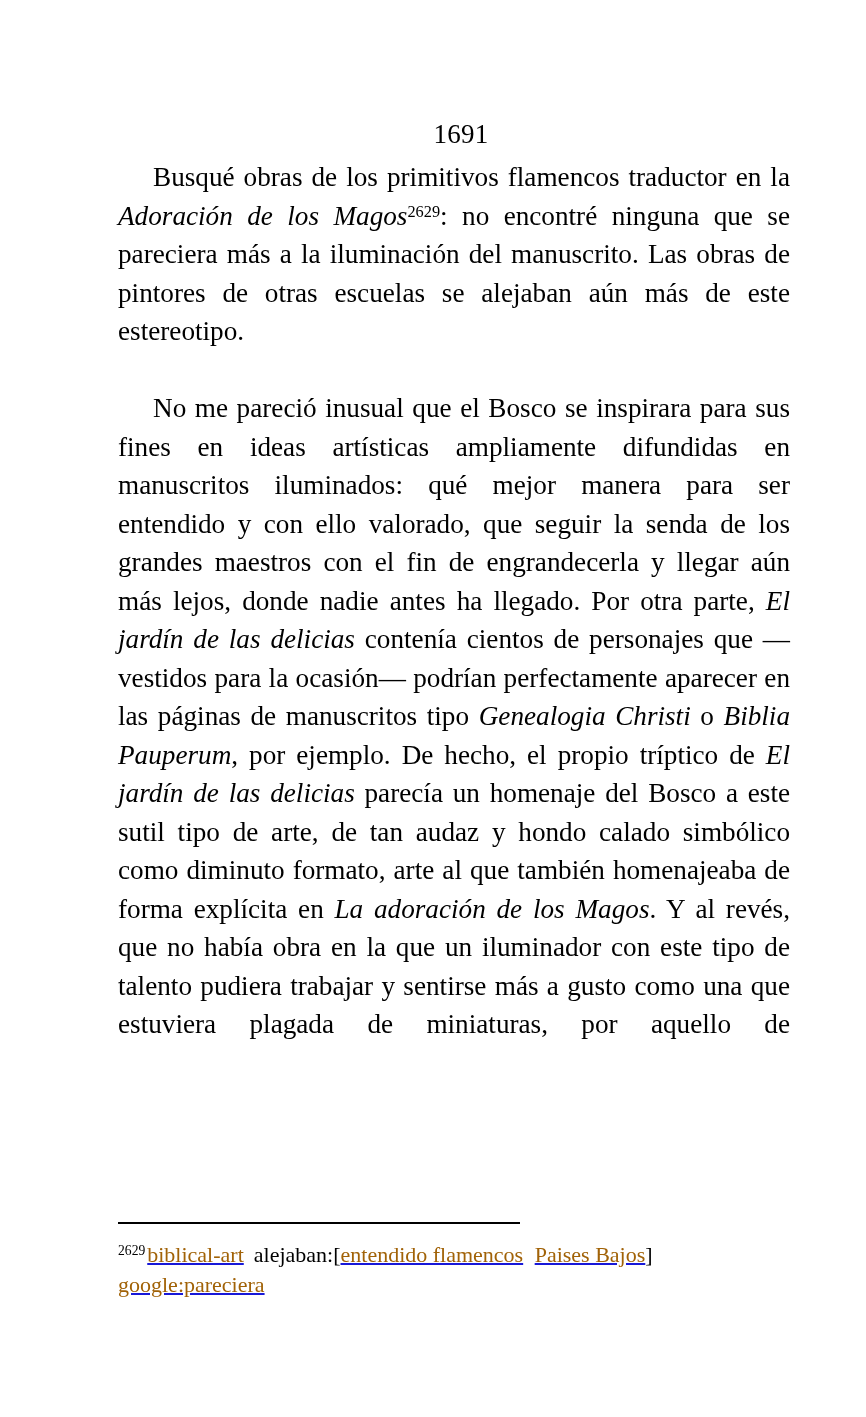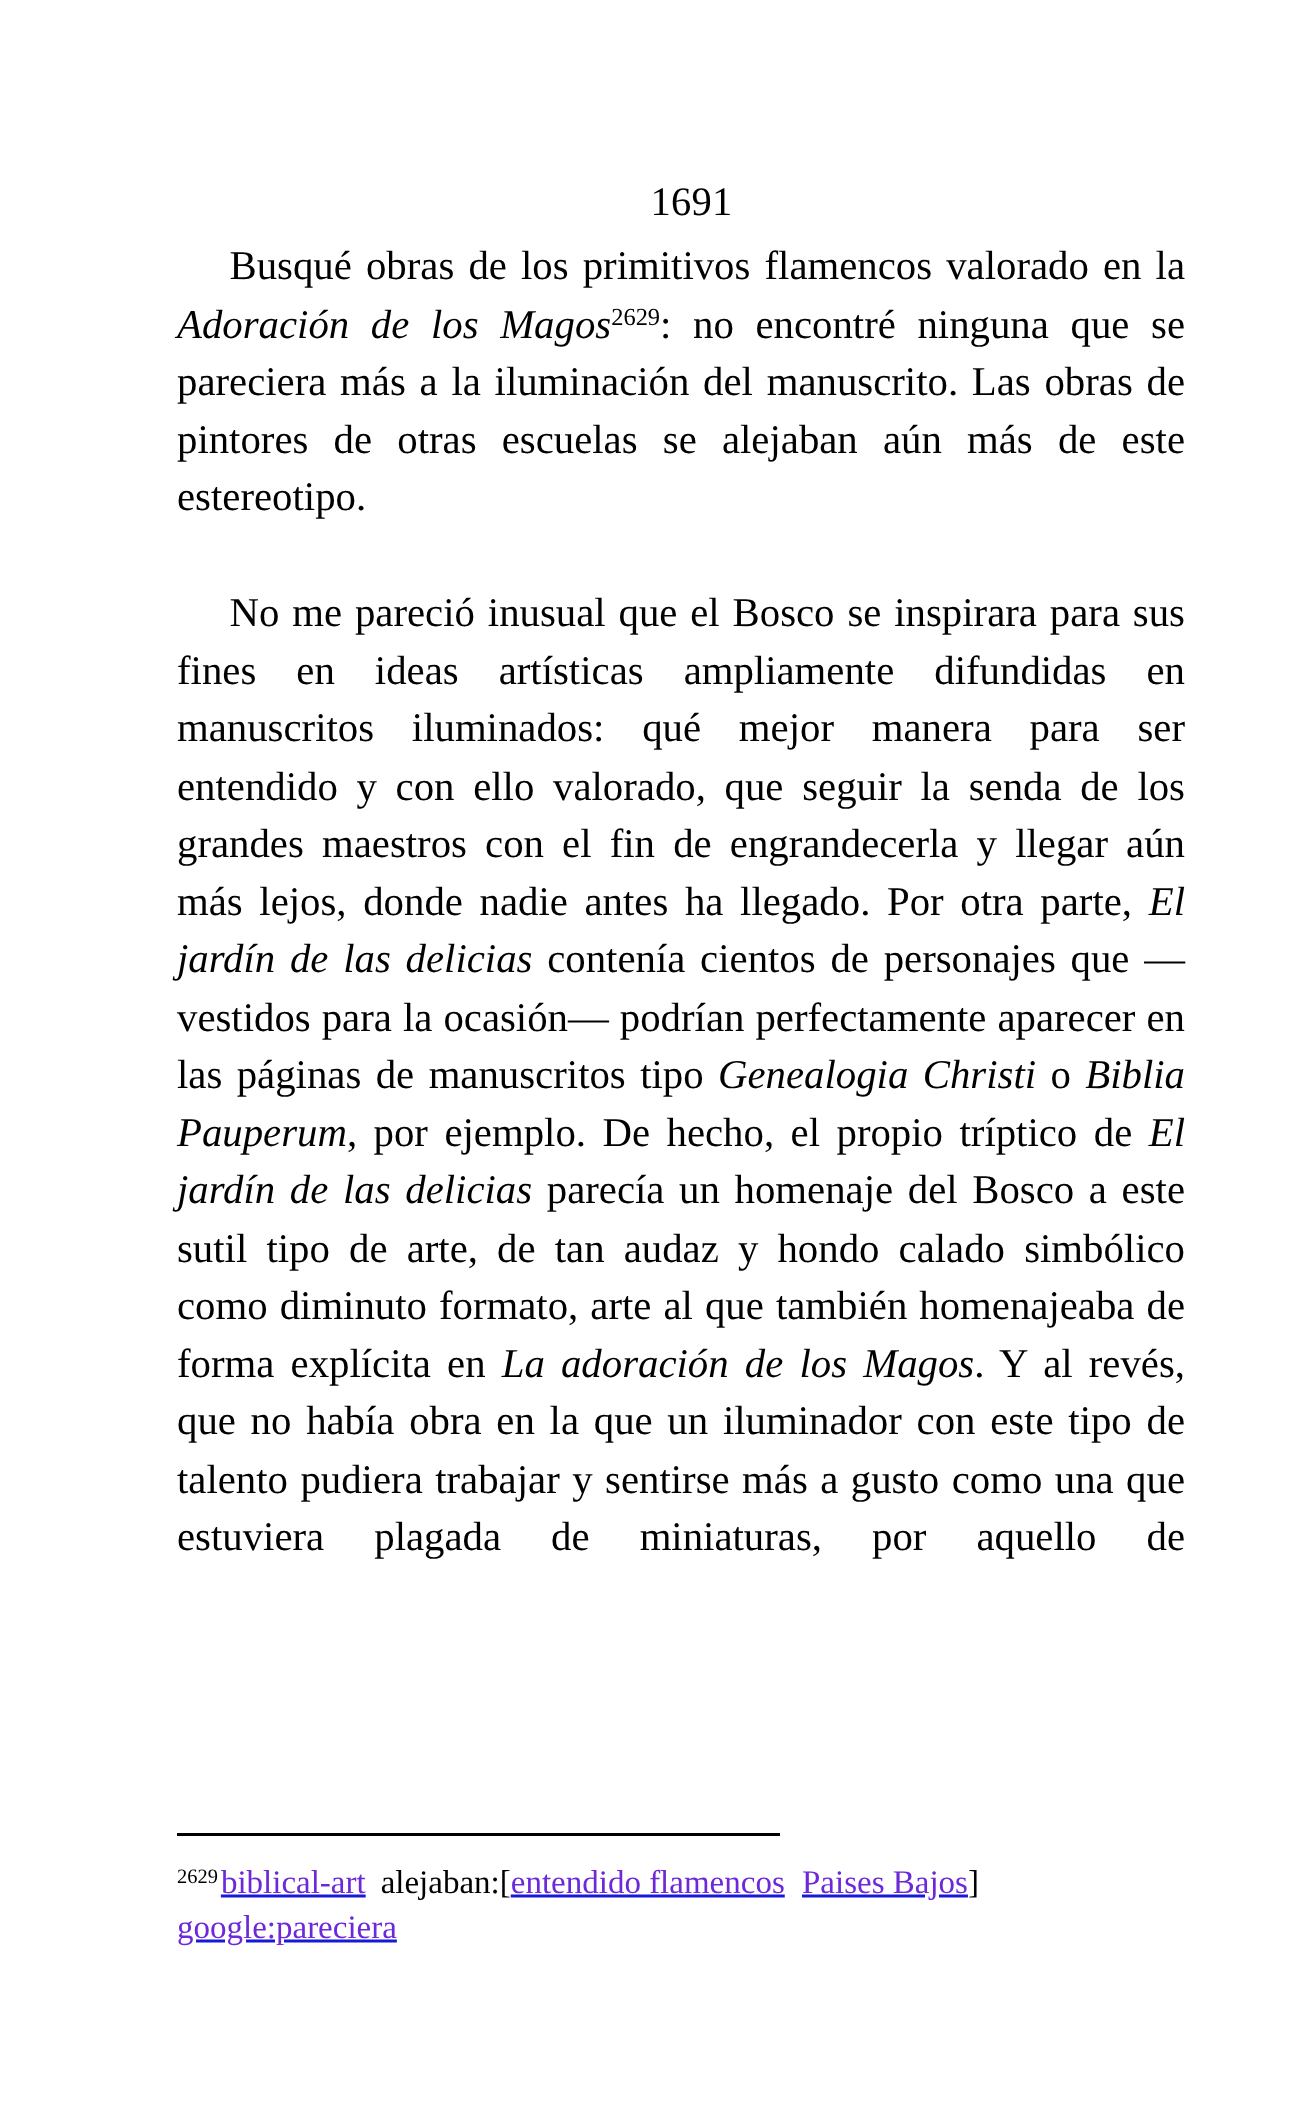--- a/index.html
+++ b/index.html
@@ -97,39 +97,39 @@
   }
 
   .fn-text sup.fnnum {
     font-size: 0.62em;
     vertical-align: 0.55em;
     line-height: 0;
     margin-right: 2px;
   }
 
   a.fnlink {
-    color: #6d28d9;
+    color: #a16207;
     text-decoration: underline;
     text-decoration-color: #1818d8;
     text-underline-offset: 1px;
   }
 
   .fn-gap { display: inline-block; width: 10px; }
   .fn-gap-sm { display: inline-block; width: 6px; }
 </style>
 </head>
 <body>
 
 <div class="page">
 
   <div class="folio">1691</div>
 
   <div class="body-block">
 
-    <p class="para"><span>Busqué obras de los primitivos flamencos valorado en la </span><i>Adoración de los Magos</i><sup class="fnref">2629</sup><span>: no encontré ninguna que se pareciera más a la iluminación del manuscrito. Las obras de pintores de otras escuelas se alejaban aún más de este estereotipo.</span></p>
+    <p class="para"><span>Busqué obras de los primitivos flamencos traductor en la </span><i>Adoración de los Magos</i><sup class="fnref">2629</sup><span>: no encontré ninguna que se pareciera más a la iluminación del manuscrito. Las obras de pintores de otras escuelas se alejaban aún más de este estereotipo.</span></p>
 
     <p class="para"><span>No me pareció inusual que el Bosco se inspirara para sus fines en ideas artísticas ampliamente difundidas en manuscritos iluminados: qué mejor manera para ser entendido y con ello valorado, que seguir la senda de los grandes maestros con el fin de engrandecerla y llegar aún más lejos, donde nadie antes ha llegado. Por otra parte, </span><i>El jardín de las delicias</i><span> contenía cientos de personajes que —vestidos para la ocasión— podrían perfectamente aparecer en las páginas de manuscritos tipo </span><i>Genealogia Christi</i><span> o </span><i>Biblia Pauperum</i><span>, por ejemplo. De hecho, el propio tríptico de </span><i>El jardín de las delicias</i><span> parecía un homenaje del Bosco a este sutil tipo de arte, de tan audaz y hondo calado simbólico como diminuto formato, arte al que también homenajeaba de forma explícita en </span><i>La adoración de los Magos</i><span>. Y al revés, que no había obra en la que un iluminador con este tipo de talento pudiera trabajar y sentirse más a gusto como una que estuviera plagada de miniaturas, por aquello de</span></p>
 
   </div>
 
   <div class="footnote-area">
     <div class="fn-rule"></div>
     <div class="fn-text"><sup class="fnnum">2629</sup><a class="fnlink" href="#">biblical-art</a><span class="fn-gap"></span><span>alejaban:</span><span>[</span><a class="fnlink" href="#">entendido flamencos</a><span class="fn-gap-sm"></span> <a class="fnlink" href="#">Paises Bajos</a><span>]</span><br><a class="fnlink" href="#">google:pareciera</a></div>
   </div>
 

